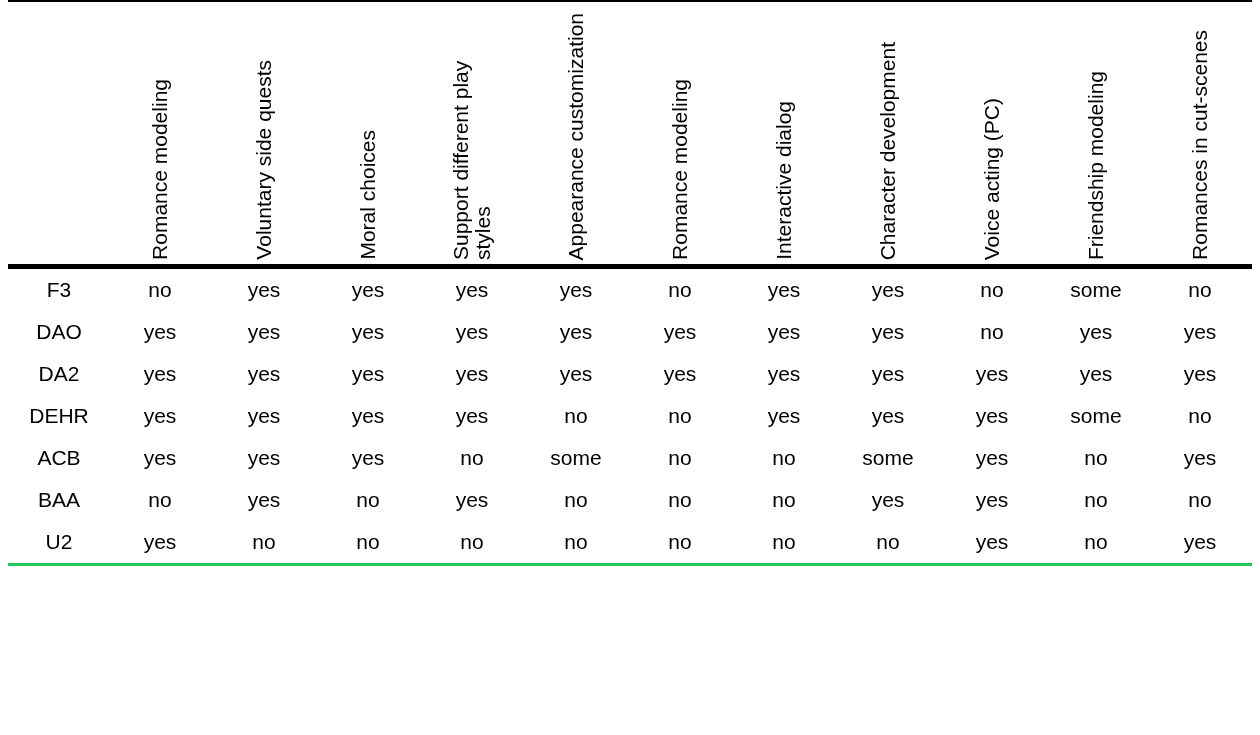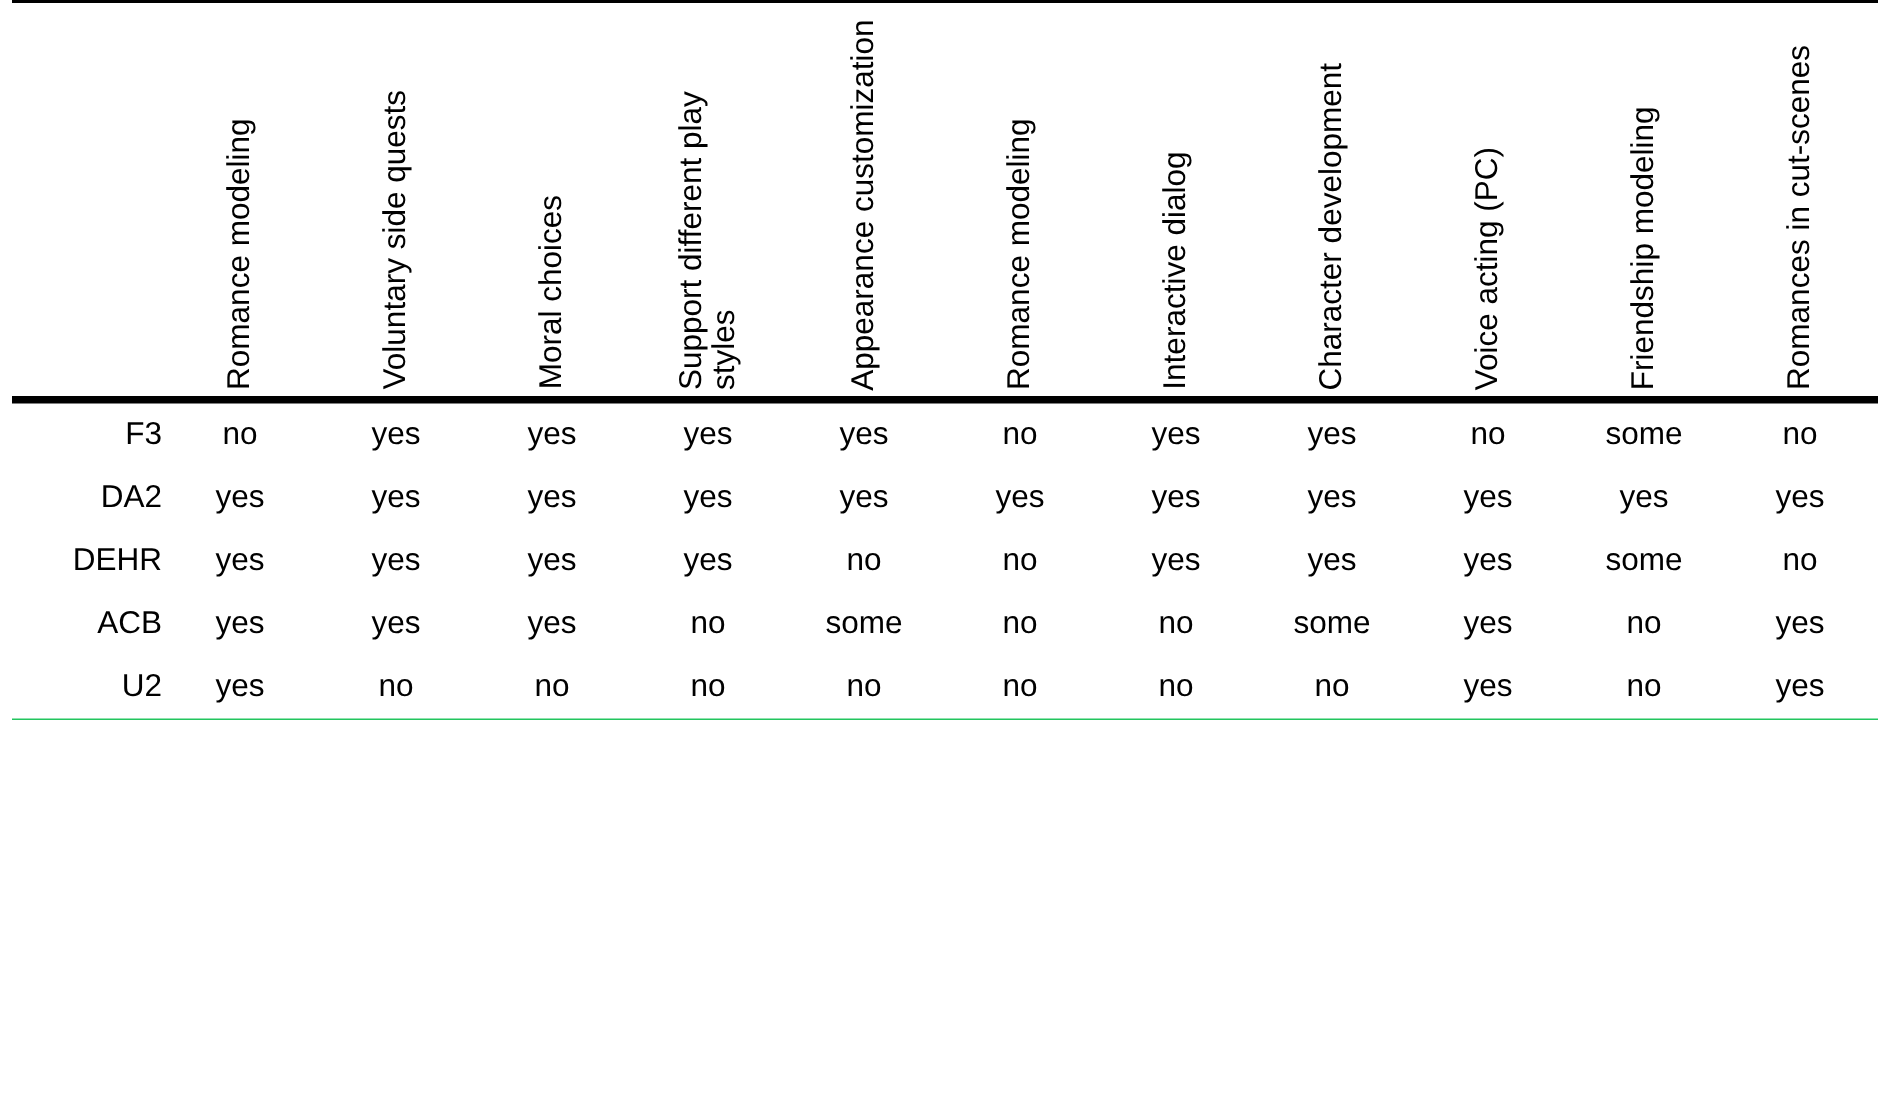--- a/index.html
+++ b/index.html
@@ -60,29 +60,29 @@
     line-height: 1.05;
     font-size: 21px;
     text-align: left;
     max-height: 250px;
   }
   tbody td {
     height: 42px;
     font-size: 21px;
   }
   tbody td.rowlabel {
-    text-align: right;
+    text-align: center;
     padding-left: 2px;
     vertical-align: middle;
   }
   tbody td.cell {
     vertical-align: middle;
   }
   tbody tr.last td {
-    border-bottom: 1px solid #22c55e;
+    border-bottom: 3px solid #22c55e;
   }
 </style>
 </head>
 <body>
 
 <div id="page">
   <table class="matrix">
     <thead>
       <tr>
         <th class="corner"></th>
@@ -152,20 +152,34 @@
         <td class="cell">yes</td>
         <td class="cell">yes</td>
         <td class="cell">no</td>
         <td class="cell">yes</td>
         <td class="cell">yes</td>
         <td class="cell">no</td>
         <td class="cell">some</td>
         <td class="cell">no</td>
       </tr>
       <tr>
+        <td class="rowlabel">DAO</td>
+        <td class="cell">yes</td>
+        <td class="cell">yes</td>
+        <td class="cell">yes</td>
+        <td class="cell">yes</td>
+        <td class="cell">yes</td>
+        <td class="cell">yes</td>
+        <td class="cell">yes</td>
+        <td class="cell">yes</td>
+        <td class="cell">no</td>
+        <td class="cell">yes</td>
+        <td class="cell">yes</td>
+      </tr>
+      <tr>
         <td class="rowlabel">DA2</td>
         <td class="cell">yes</td>
         <td class="cell">yes</td>
         <td class="cell">yes</td>
         <td class="cell">yes</td>
         <td class="cell">yes</td>
         <td class="cell">yes</td>
         <td class="cell">yes</td>
         <td class="cell">yes</td>
         <td class="cell">yes</td>
@@ -192,20 +206,34 @@
         <td class="cell">yes</td>
         <td class="cell">yes</td>
         <td class="cell">no</td>
         <td class="cell">some</td>
         <td class="cell">no</td>
         <td class="cell">no</td>
         <td class="cell">some</td>
         <td class="cell">yes</td>
         <td class="cell">no</td>
         <td class="cell">yes</td>
+      </tr>
+      <tr>
+        <td class="rowlabel">BAA</td>
+        <td class="cell">no</td>
+        <td class="cell">yes</td>
+        <td class="cell">no</td>
+        <td class="cell">yes</td>
+        <td class="cell">no</td>
+        <td class="cell">no</td>
+        <td class="cell">no</td>
+        <td class="cell">yes</td>
+        <td class="cell">yes</td>
+        <td class="cell">no</td>
+        <td class="cell">no</td>
       </tr>
       <tr class="last">
         <td class="rowlabel">U2</td>
         <td class="cell">yes</td>
         <td class="cell">no</td>
         <td class="cell">no</td>
         <td class="cell">no</td>
         <td class="cell">no</td>
         <td class="cell">no</td>
         <td class="cell">no</td>

